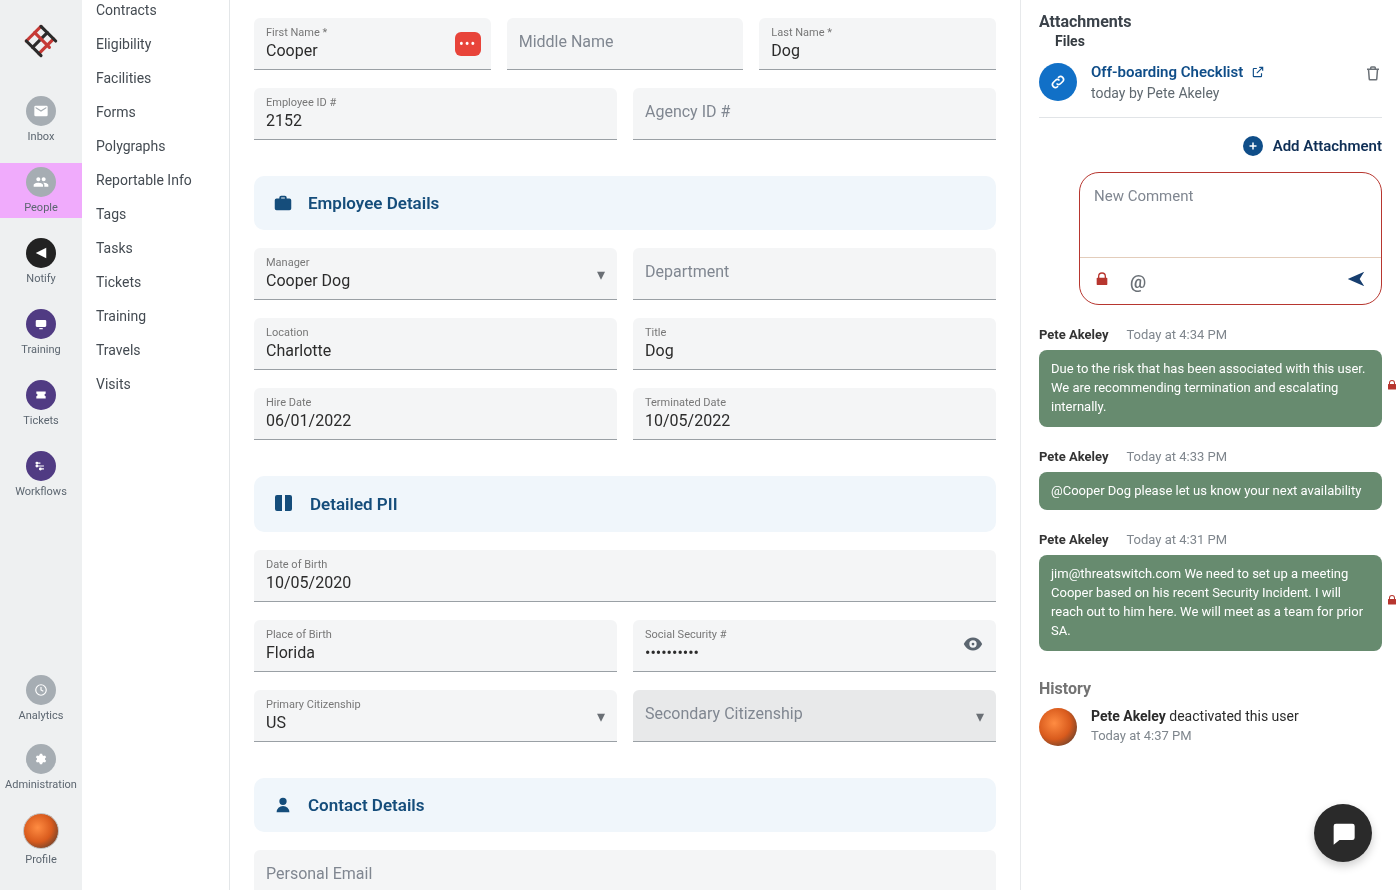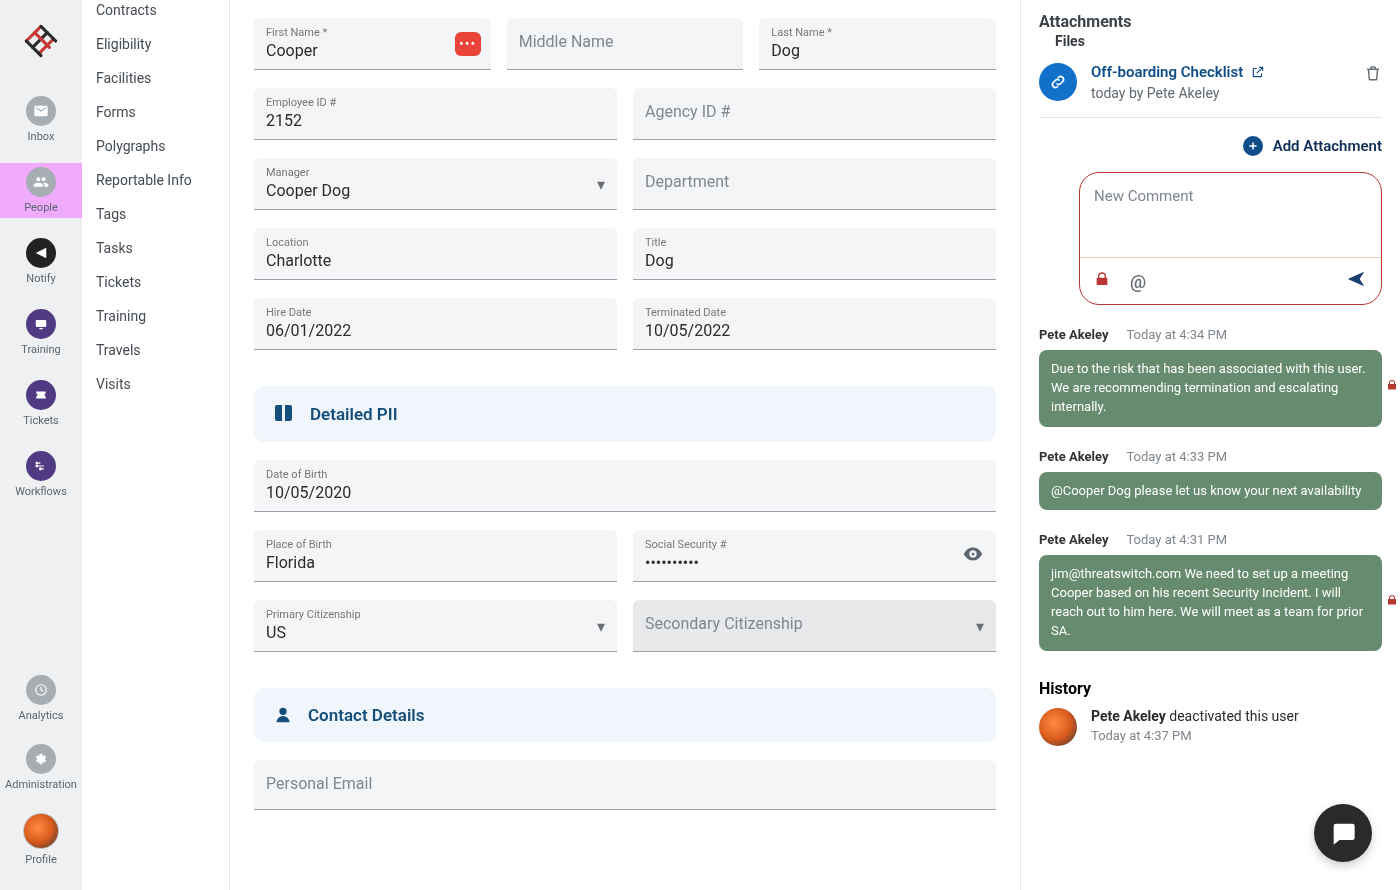--- a/index.html
+++ b/index.html
@@ -282,21 +282,21 @@
   line-height: 1.45;
 }
 .c-lock-side {
   position:absolute;
   right:-16px;
   top:50%;
   color:#b7362f;
 }
 
 .history-h {
-  font-size:16px; font-weight:700; color:#000000;
+  font-size:16px; font-weight:700; color:#737373;
   margin-top: 28px;
 }
 .history-row {
   display:flex; gap:14px; align-items:flex-start; margin-top:10px;
 }
 .history-avatar {
   width:38px;height:38px;border-radius:50%;
   background: radial-gradient(circle at 40% 40%, #ff8c42 0%, #d95b1d 50%, #343434 100%);
 }
 .history-text { font-size:14px; color:#2b2b2b; }
@@ -454,20 +454,26 @@
   <div class="form-row">
     <div class="field">
       <div class="field-label">Employee ID #</div>
       <div class="field-value">2152</div>
     </div>
     <div class="field empty">
       <div class="field-placeholder">Agency ID #</div>
     </div>
   </div>
 
+  <div class="section-header">
+    <svg width="22" height="22" viewBox="0 0 24 24" fill="#154d7b">
+        <path d="M10 4h4a2 2 0 012 2v1h3a2 2 0 012 2v9a2 2 0 01-2 2H5a2 2 0 01-2-2V9a2 2 0 012-2h3V6a2 2 0 012-2zm0 3h4V6h-4v1z"></path>
+      </svg>
+    <div class="section-title">Employee Details</div>
+  </div>
 
   <div class="form-row">
     <div class="field">
       <div class="field-label">Manager</div>
       <div class="field-value">Cooper Dog</div>
       <span class="caret-icon">▾</span>
     </div>
     <div class="field empty">
       <div class="field-placeholder">Department</div>
     </div>

